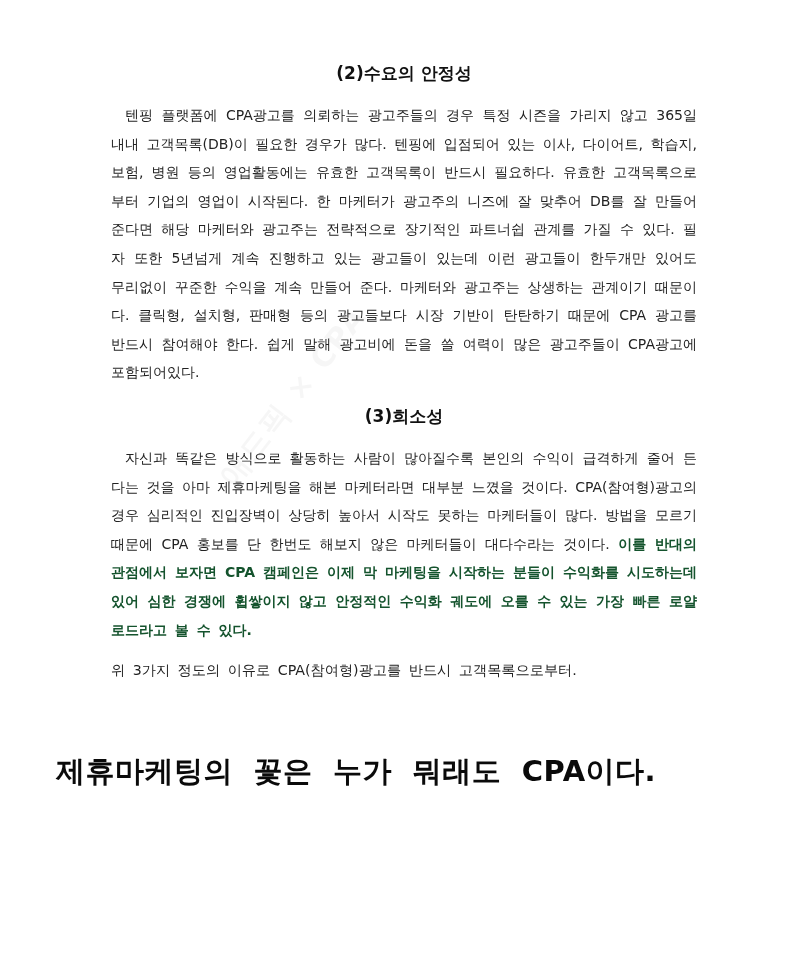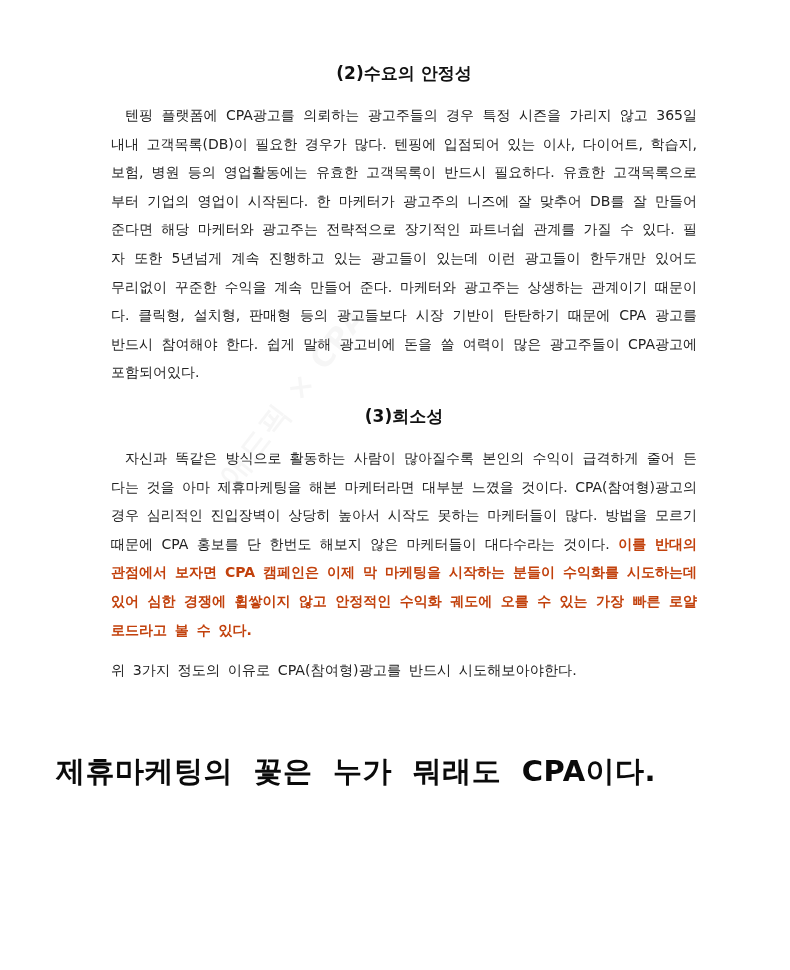--- a/index.html
+++ b/index.html
@@ -44,21 +44,21 @@
       word-spacing: 3px;
       margin: 0;
       color: #222;
     }
     .para .indent {
       display: inline-block;
       width: 14px;
     }
     .para b {
       font-weight: bold;
-      color: #c2410c;
+      color: #14532d;
     }
     .sec3 {
       margin-top: 14px;
     }
     .conclusion {
       margin-top: 12px;
       font-size: 14.2px;
       line-height: 28px;
       color: #222;
       word-spacing: 3px;
@@ -102,19 +102,19 @@
     <section>
       <h2 class="section-heading">(2)수요의 안정성</h2>
       <p class="para"><span class="indent"></span><span>텐핑 플랫폼에 CPA광고를 의뢰하는 광고주들의 경우 특정 시즌을 가리지 않고 365일 내내 고객목록(DB)이 필요한 경우가 많다. 텐핑에 입점되어 있는 이사, 다이어트, 학습지, 보험, 병원 등의 영업활동에는 유효한 고객목록이 반드시 필요하다. 유효한 고객목록으로부터 기업의 영업이 시작된다. 한 마케터가 광고주의 니즈에 잘 맞추어 DB를 잘 만들어준다면 해당 마케터와 광고주는 전략적으로 장기적인 파트너쉽 관계를 가질 수 있다. 필자 또한 5년넘게 계속 진행하고 있는 광고들이 있는데 이런 광고들이 한두개만 있어도 무리없이 꾸준한 수익을 계속 만들어 준다. 마케터와 광고주는 상생하는 관계이기 때문이다. 클릭형, 설치형, 판매형 등의 광고들보다 시장 기반이 탄탄하기 때문에 CPA 광고를 반드시 참여해야 한다. 쉽게 말해 광고비에 돈을 쓸 여력이 많은 광고주들이 CPA광고에 포함되어있다.</span></p>
     </section>
 
     <section class="sec3">
       <h2 class="section-heading">(3)희소성</h2>
       <p class="para"><span class="indent"></span><span>자신과 똑같은 방식으로 활동하는 사람이 많아질수록 본인의 수익이 급격하게 줄어 든다는 것을 아마 제휴마케팅을 해본 마케터라면 대부분 느꼈을 것이다. CPA(참여형)광고의 경우 심리적인 진입장벽이 상당히 높아서 시작도 못하는 마케터들이 많다. 방법을 모르기 때문에 CPA 홍보를 단 한번도 해보지 않은 마케터들이 대다수라는 것이다. </span><b>이를 반대의 관점에서 보자면 CPA 캠페인은 이제 막 마케팅을 시작하는 분들이 수익화를 시도하는데 있어 심한 경쟁에 휩쌓이지 않고 안정적인 수익화 궤도에 오를 수 있는 가장 빠른 로얄로드라고 볼 수 있다.</b></p>
     </section>
 
-    <p class="conclusion"><span class="indent" style="display:inline-block;width:0px;"></span><span>위 3가지 정도의 이유로 CPA(참여형)광고를 반드시 시도해보아야한다.</span></p>
+    <p class="conclusion"><span class="indent" style="display:inline-block;width:0px;"></span><span>위 3가지 정도의 이유로 CPA(참여형)광고를 반드시 고객목록으로부터.</span></p>
 
   </div>
 
   <h1 class="headline">제휴마케팅의 꽃은 누가 뭐래도 CPA이다.</h1>
 
 </div>
 
 </body></html>

